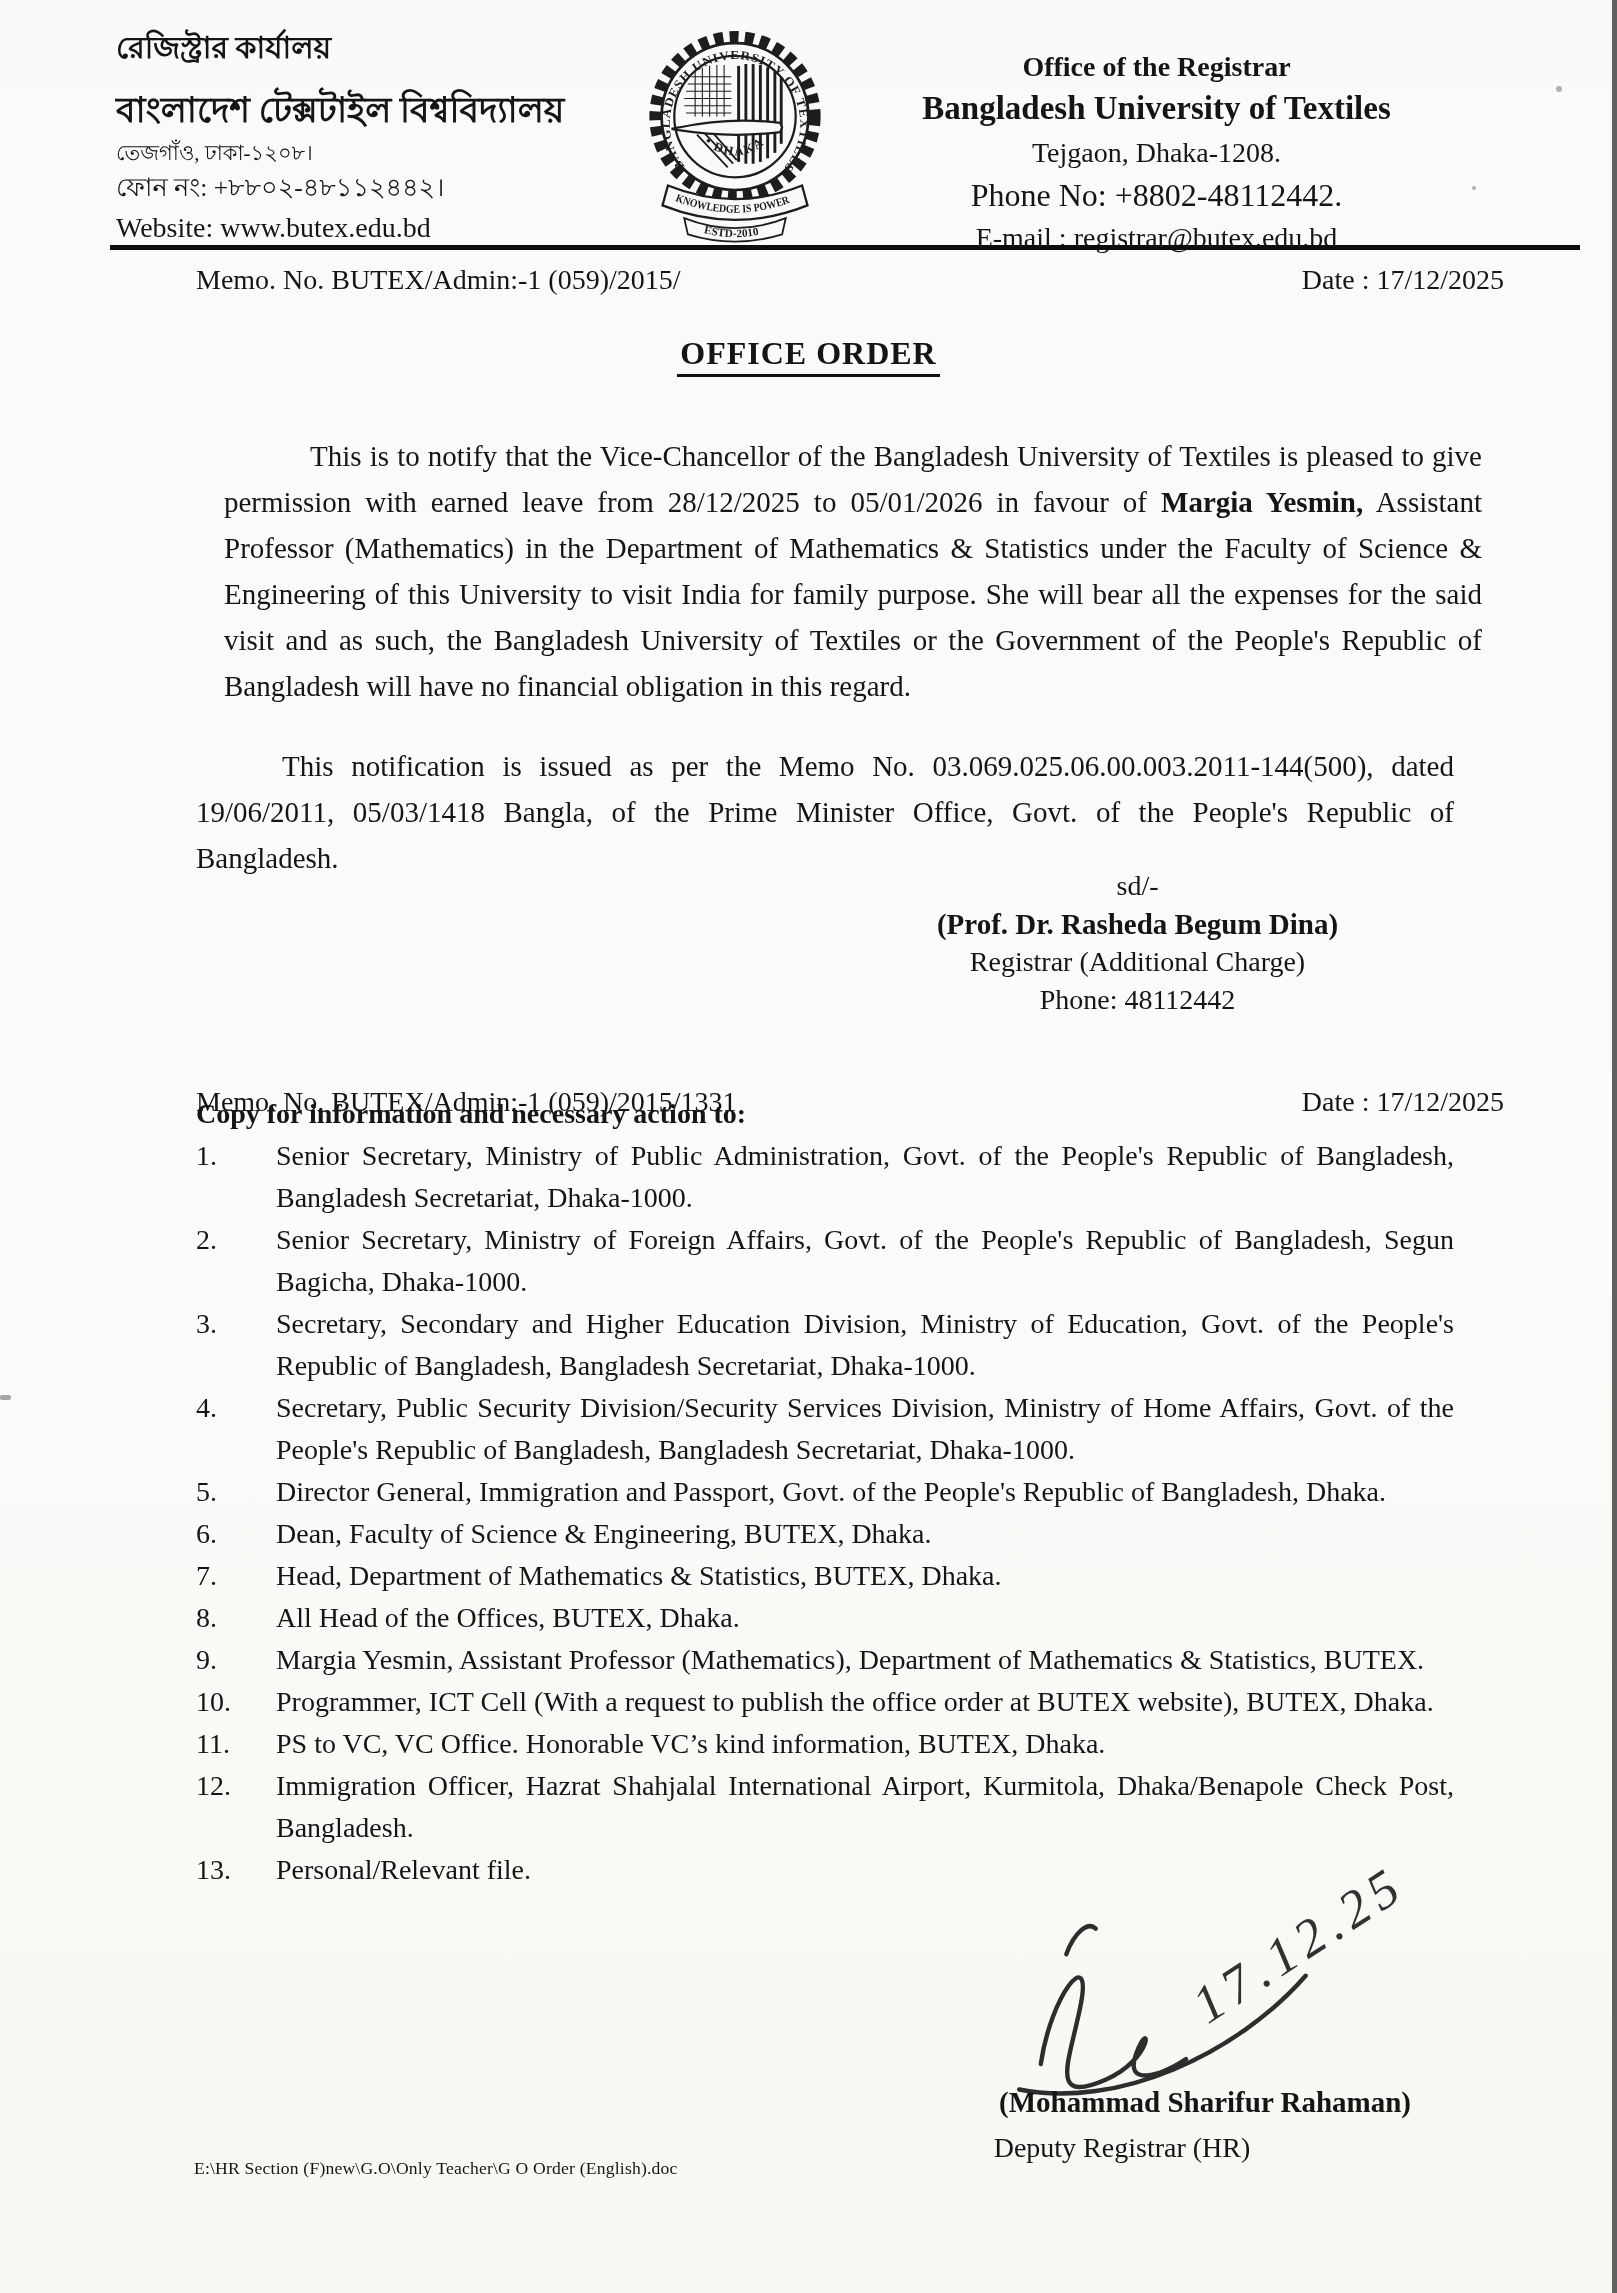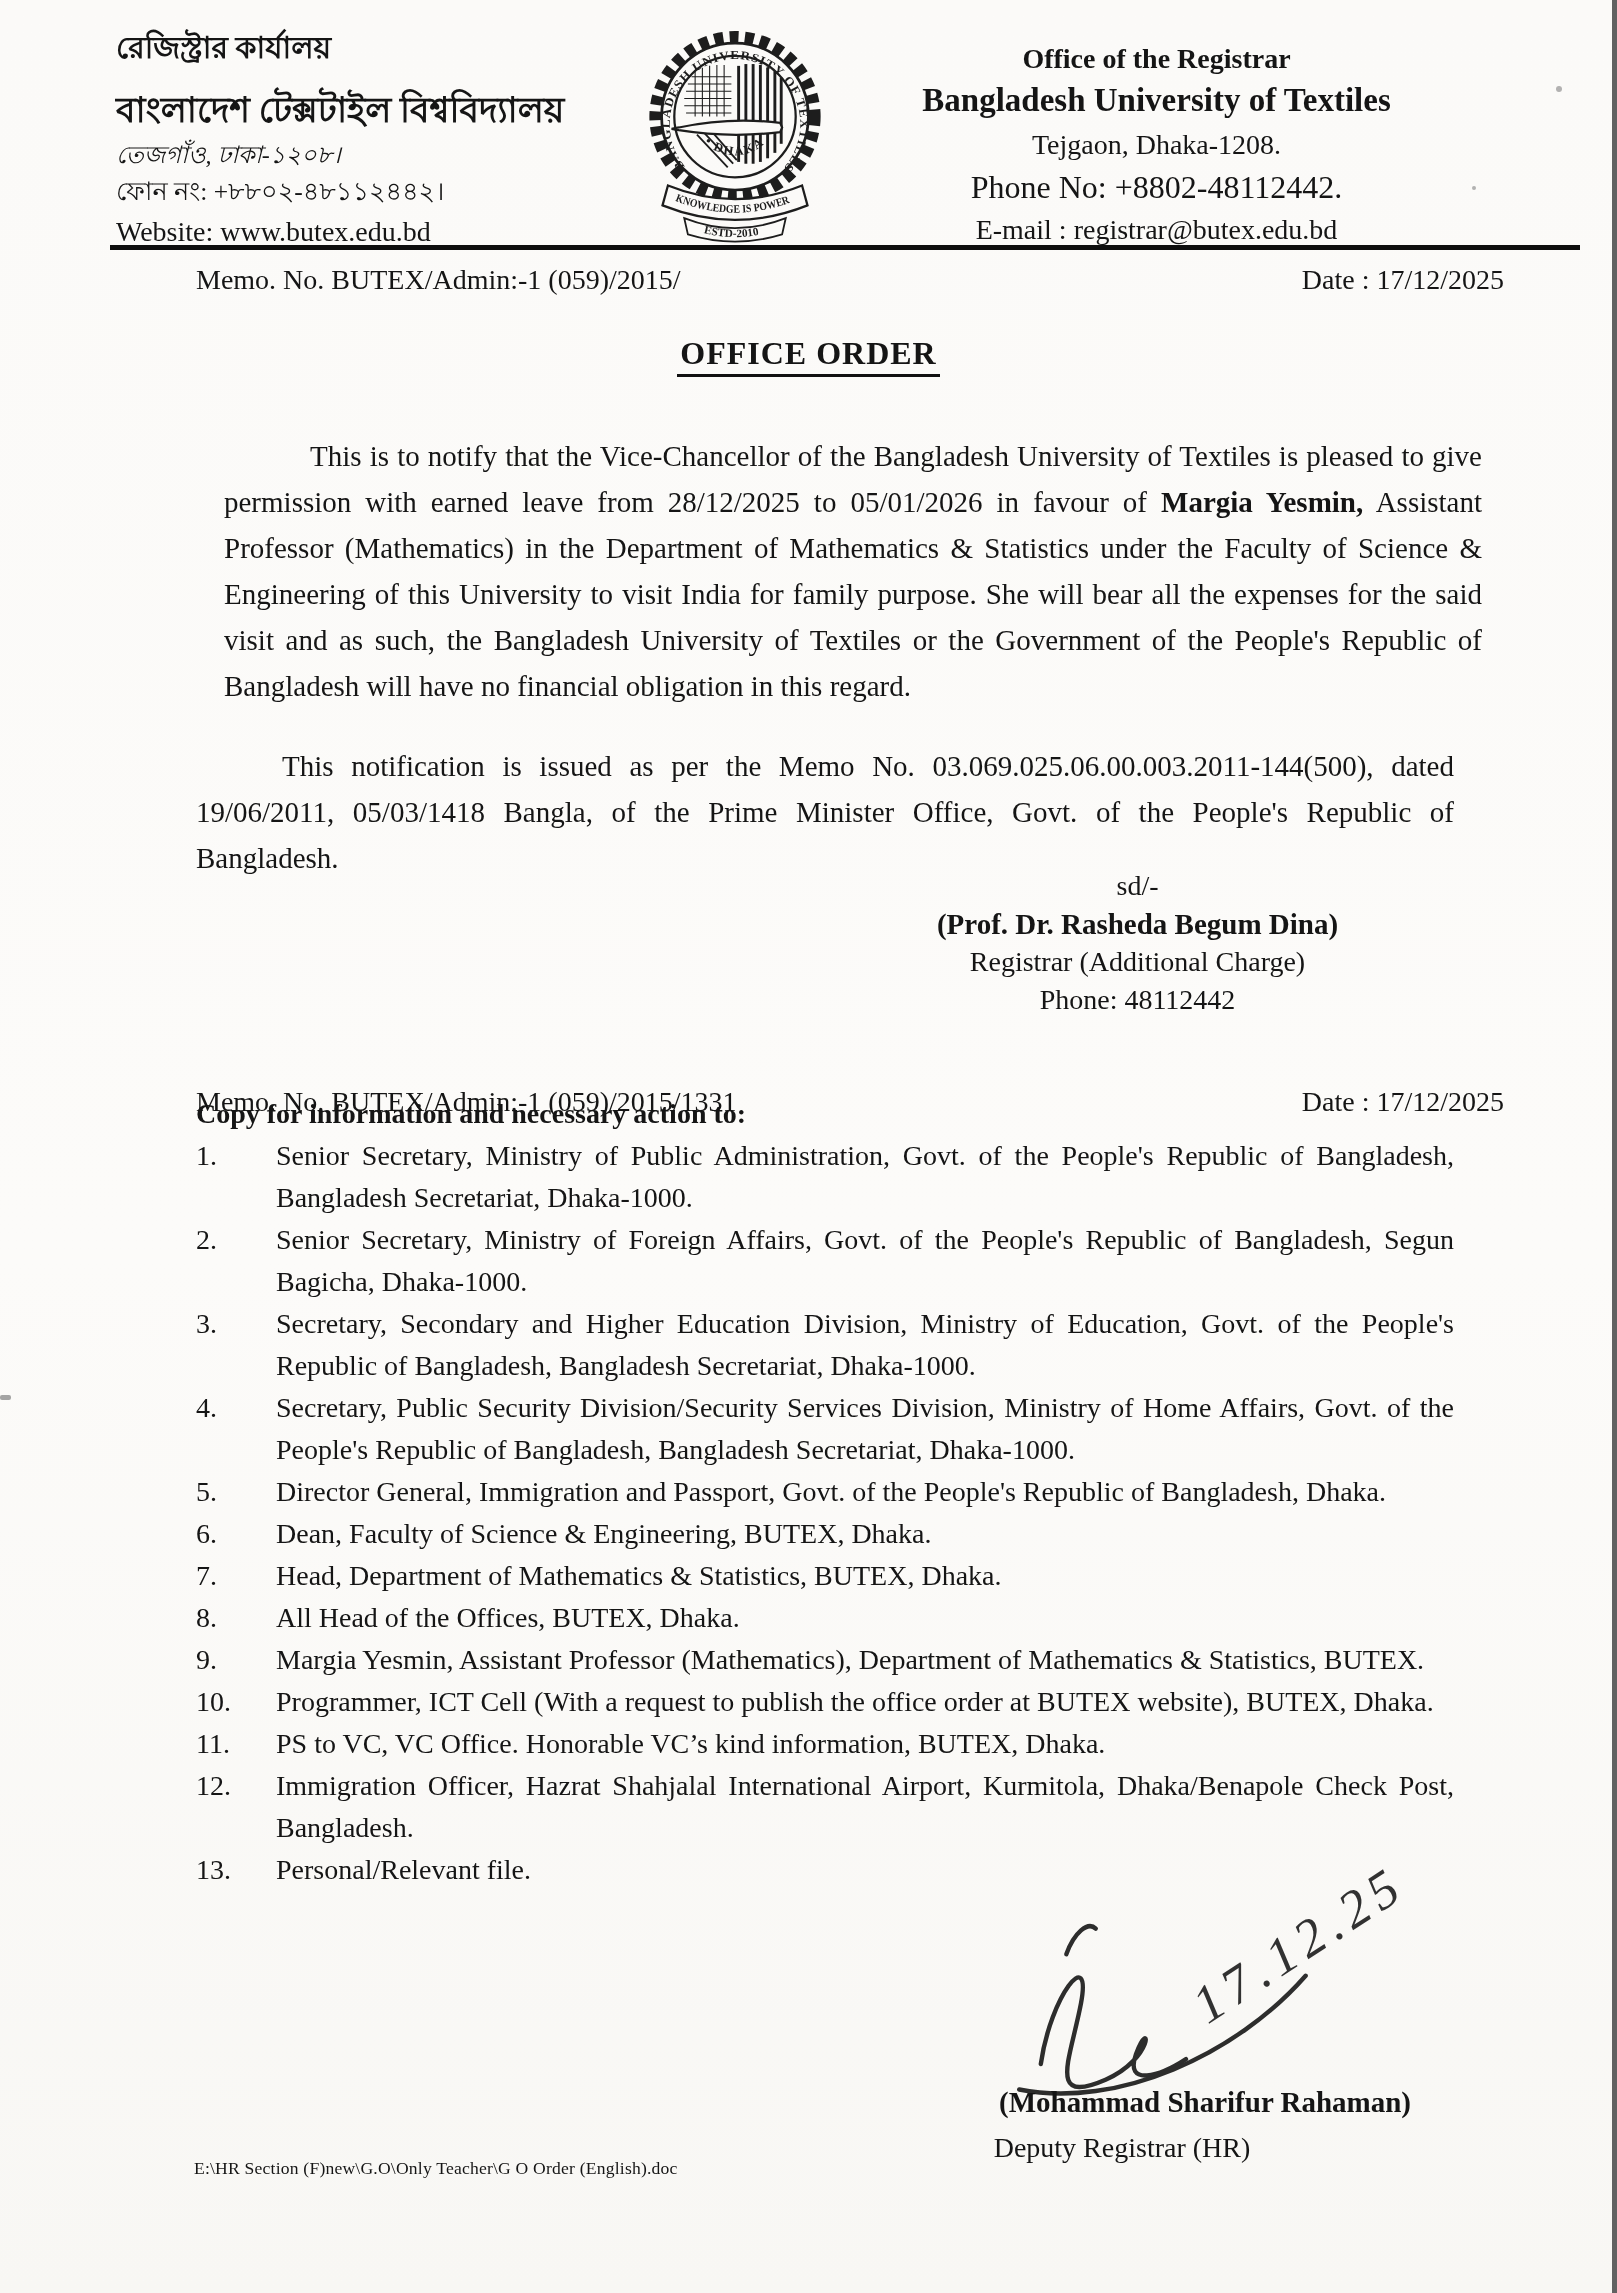--- a/index.html
+++ b/index.html
@@ -9,26 +9,26 @@
     margin:0 auto;
     background:linear-gradient(180deg,#fbfaf8 0%,#fcfbf9 55%,#f8f7f4 100%);
     color:#151515;
     font-family:"Liberation Serif", serif;
     overflow:hidden;
   }
   
   .header-left{position:absolute;left:116px;top:29px;width:461px;text-align:left;line-height:1.25;}
   .hl1{font-size:30px;font-weight:bold;}
   .hl2{font-size:35px;font-weight:bold;margin-top:22px;}
-  .hl3{font-size:24px;margin-top:7.8px;font-style:italic;}
+  .hl3{font-size:21px;margin-top:7.8px;}
   .hl4{font-size:25.5px;margin-top:5.9px;}
   .hl5{font-size:28px;margin-top:5.9px;}
   .header-logo{position:absolute;left:639px;top:25.5px;width:192px;height:222px;}
   .header-right{position:absolute;left:848px;top:41px;width:617px;text-align:center;line-height:1.25;}
-  .hr1{font-size:28px;font-weight:bold;}
+  .hr1{font-size:28px;font-weight:bold;margin-top:8px;}
   .hr2{font-size:33px;font-weight:bold;margin-top:3.9px;}
   .hr3{font-size:28px;margin-top:5.9px;}
   .hr4{font-size:32px;margin-top:4.9px;}
   .hr5{font-size:28px;margin-top:4.9px;}
   .header-rule{position:absolute;left:110px;top:245px;width:1470px;height:4.9px;background:#0e0e0e;}
   
   .memo-row{position:absolute;left:196px;width:1308px;display:flex;justify-content:space-between;font-size:28px;}
   .memo-row-1{top:264px;}
   .memo-row-2{top:1086px;}
   

